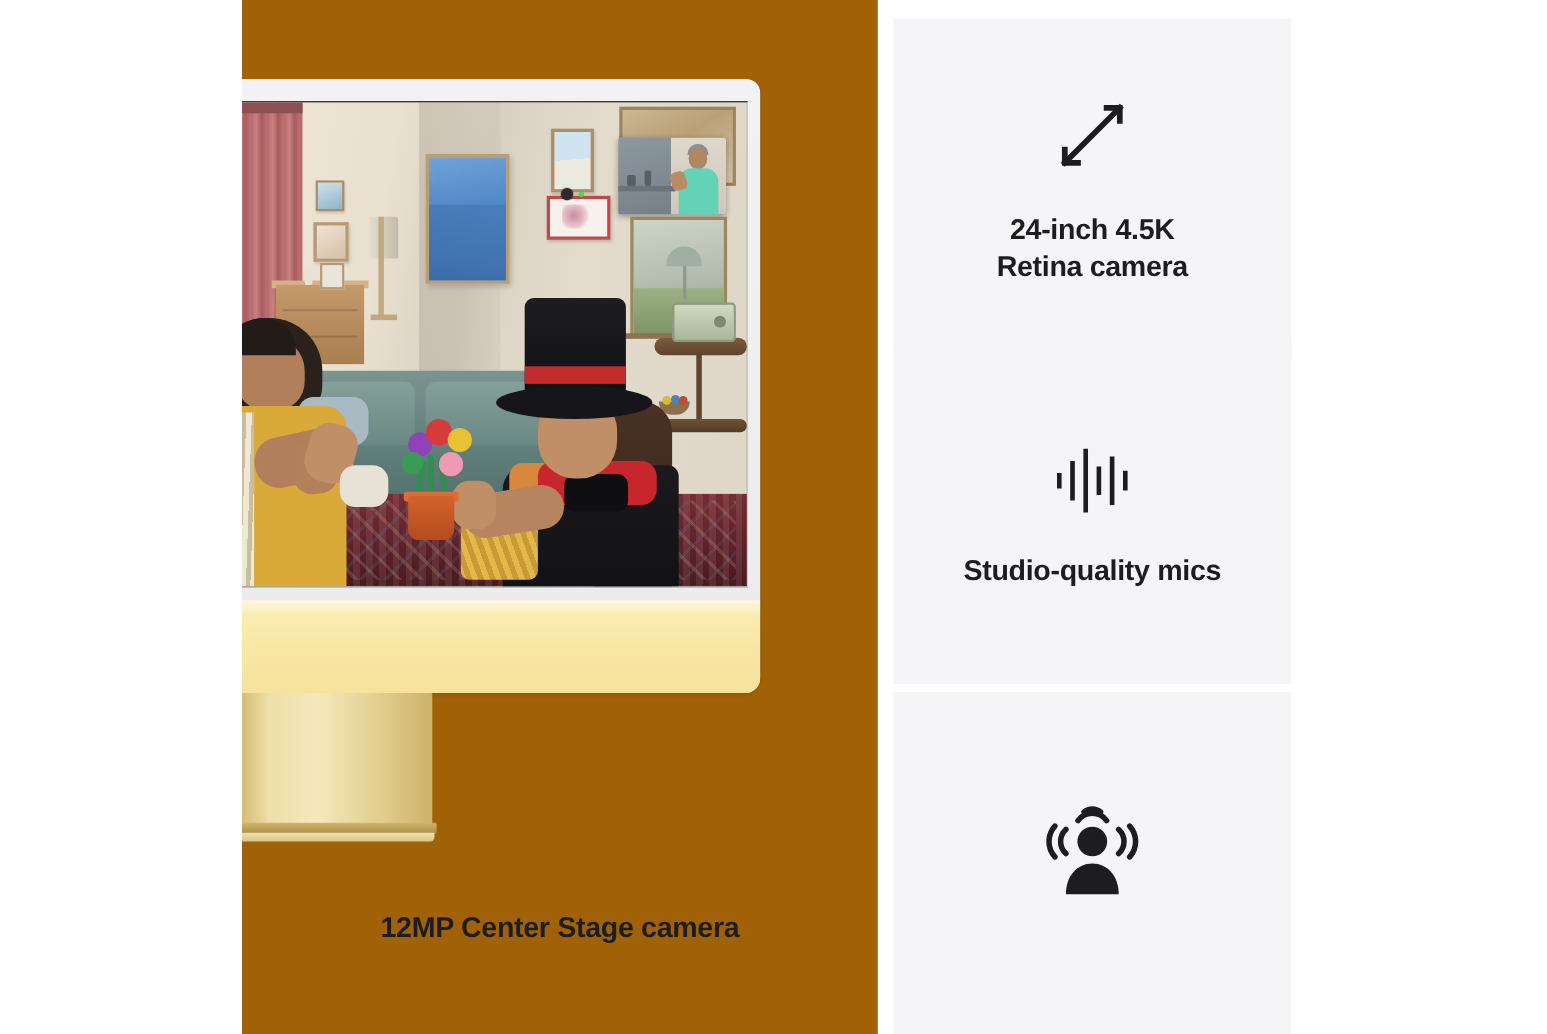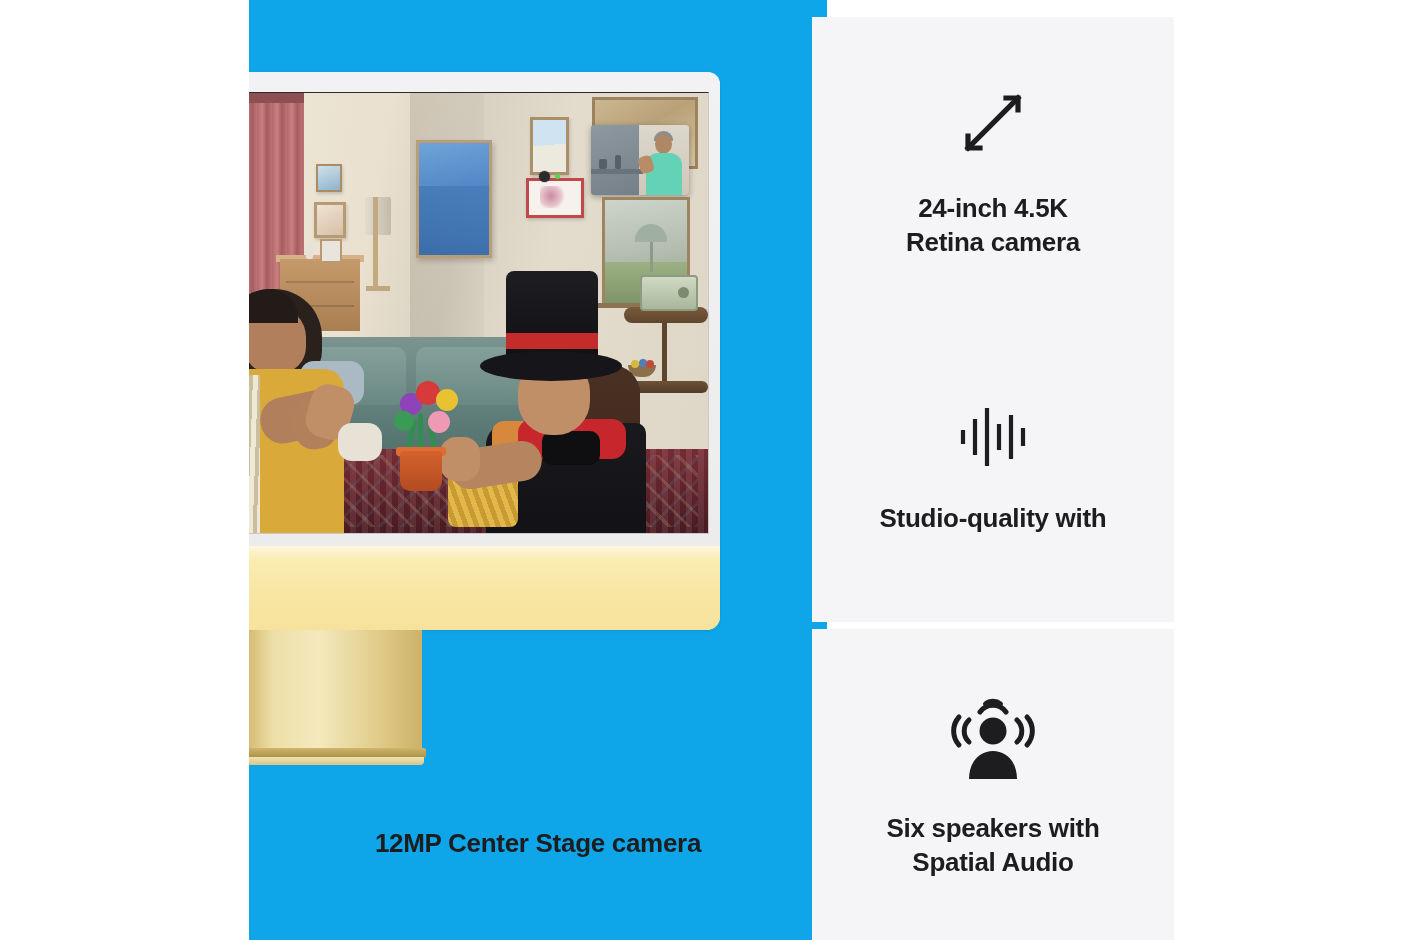--- a/index.html
+++ b/index.html
@@ -7,22 +7,22 @@
     width:1406px;height:940px;
     background:#ffffff;
     font-family:"Liberation Sans","DejaVu Sans",sans-serif;
     overflow:hidden;
     position:relative;
   }
   .page{position:absolute;inset:0;}
 
   
   .left-panel{
-    position:absolute;left:249px;top:0;width:578px;height:940px;
-    background:#0ea5e9;overflow:hidden;
+    position:absolute;left:220px;top:0;width:578px;height:940px;
+    background:#a16207;overflow:hidden;
   }
 
   
   .imac{position:absolute;left:-7px;top:72px;width:485px;height:690px;}
 
   .imac-body{
     position:absolute;left:0;top:0;width:478px;height:558px;
     background:#f0f0f2;
     border-radius:0 14px 14px 0;
     box-shadow:0 1px 3px rgba(0,0,0,.10);
@@ -417,21 +417,21 @@
             <line x1="9" y1="32" x2="9" y2="46"></line>
             <line x1="21" y1="21" x2="21" y2="57"></line>
             <line x1="33" y1="10" x2="33" y2="68"></line>
             <line x1="45" y1="26" x2="45" y2="52"></line>
             <line x1="57" y1="17" x2="57" y2="61"></line>
             <line x1="69" y1="30" x2="69" y2="48"></line>
           </g>
         </svg>
       </div>
       <div class="card-label">
-        <div>Studio-quality with</div>
+        <div>Studio-quality mics</div>
       </div>
     </div>
 
     <div class="card card-3">
       <div class="card-icon">
         <svg width="92" height="92" viewBox="0 0 92 92" fill="none">
 
           <circle cx="46" cy="41" r="13.5" fill="#1d1d1f"></circle>
 
           <path d="M22 89 C22 72 32.5 61 46 61 C59.5 61 70 72 70 89 Z" fill="#1d1d1f"></path>
@@ -439,20 +439,16 @@
           <path d="M33 22 A16 16 0 0 1 59 22" stroke="#1d1d1f" stroke-width="5" fill="none" stroke-linecap="round"></path>
           <path d="M38.5 14 A12 12 0 0 1 53.5 14" stroke="#1d1d1f" stroke-width="5" fill="none" stroke-linecap="round"></path>
 
           <path d="M22 30 A15 15 0 0 0 22 52" stroke="#1d1d1f" stroke-width="5" fill="none" stroke-linecap="round"></path>
           <path d="M12 27 A21 21 0 0 0 12 55" stroke="#1d1d1f" stroke-width="5" fill="none" stroke-linecap="round"></path>
 
           <path d="M70 30 A15 15 0 0 1 70 52" stroke="#1d1d1f" stroke-width="5" fill="none" stroke-linecap="round"></path>
           <path d="M80 27 A21 21 0 0 1 80 55" stroke="#1d1d1f" stroke-width="5" fill="none" stroke-linecap="round"></path>
         </svg>
       </div>
-      <div class="card-label">
-        <div>Six speakers with</div>
-        <div>Spatial Audio</div>
-      </div>
     </div>
 
   </div>
 </div>
 
 </body></html>

